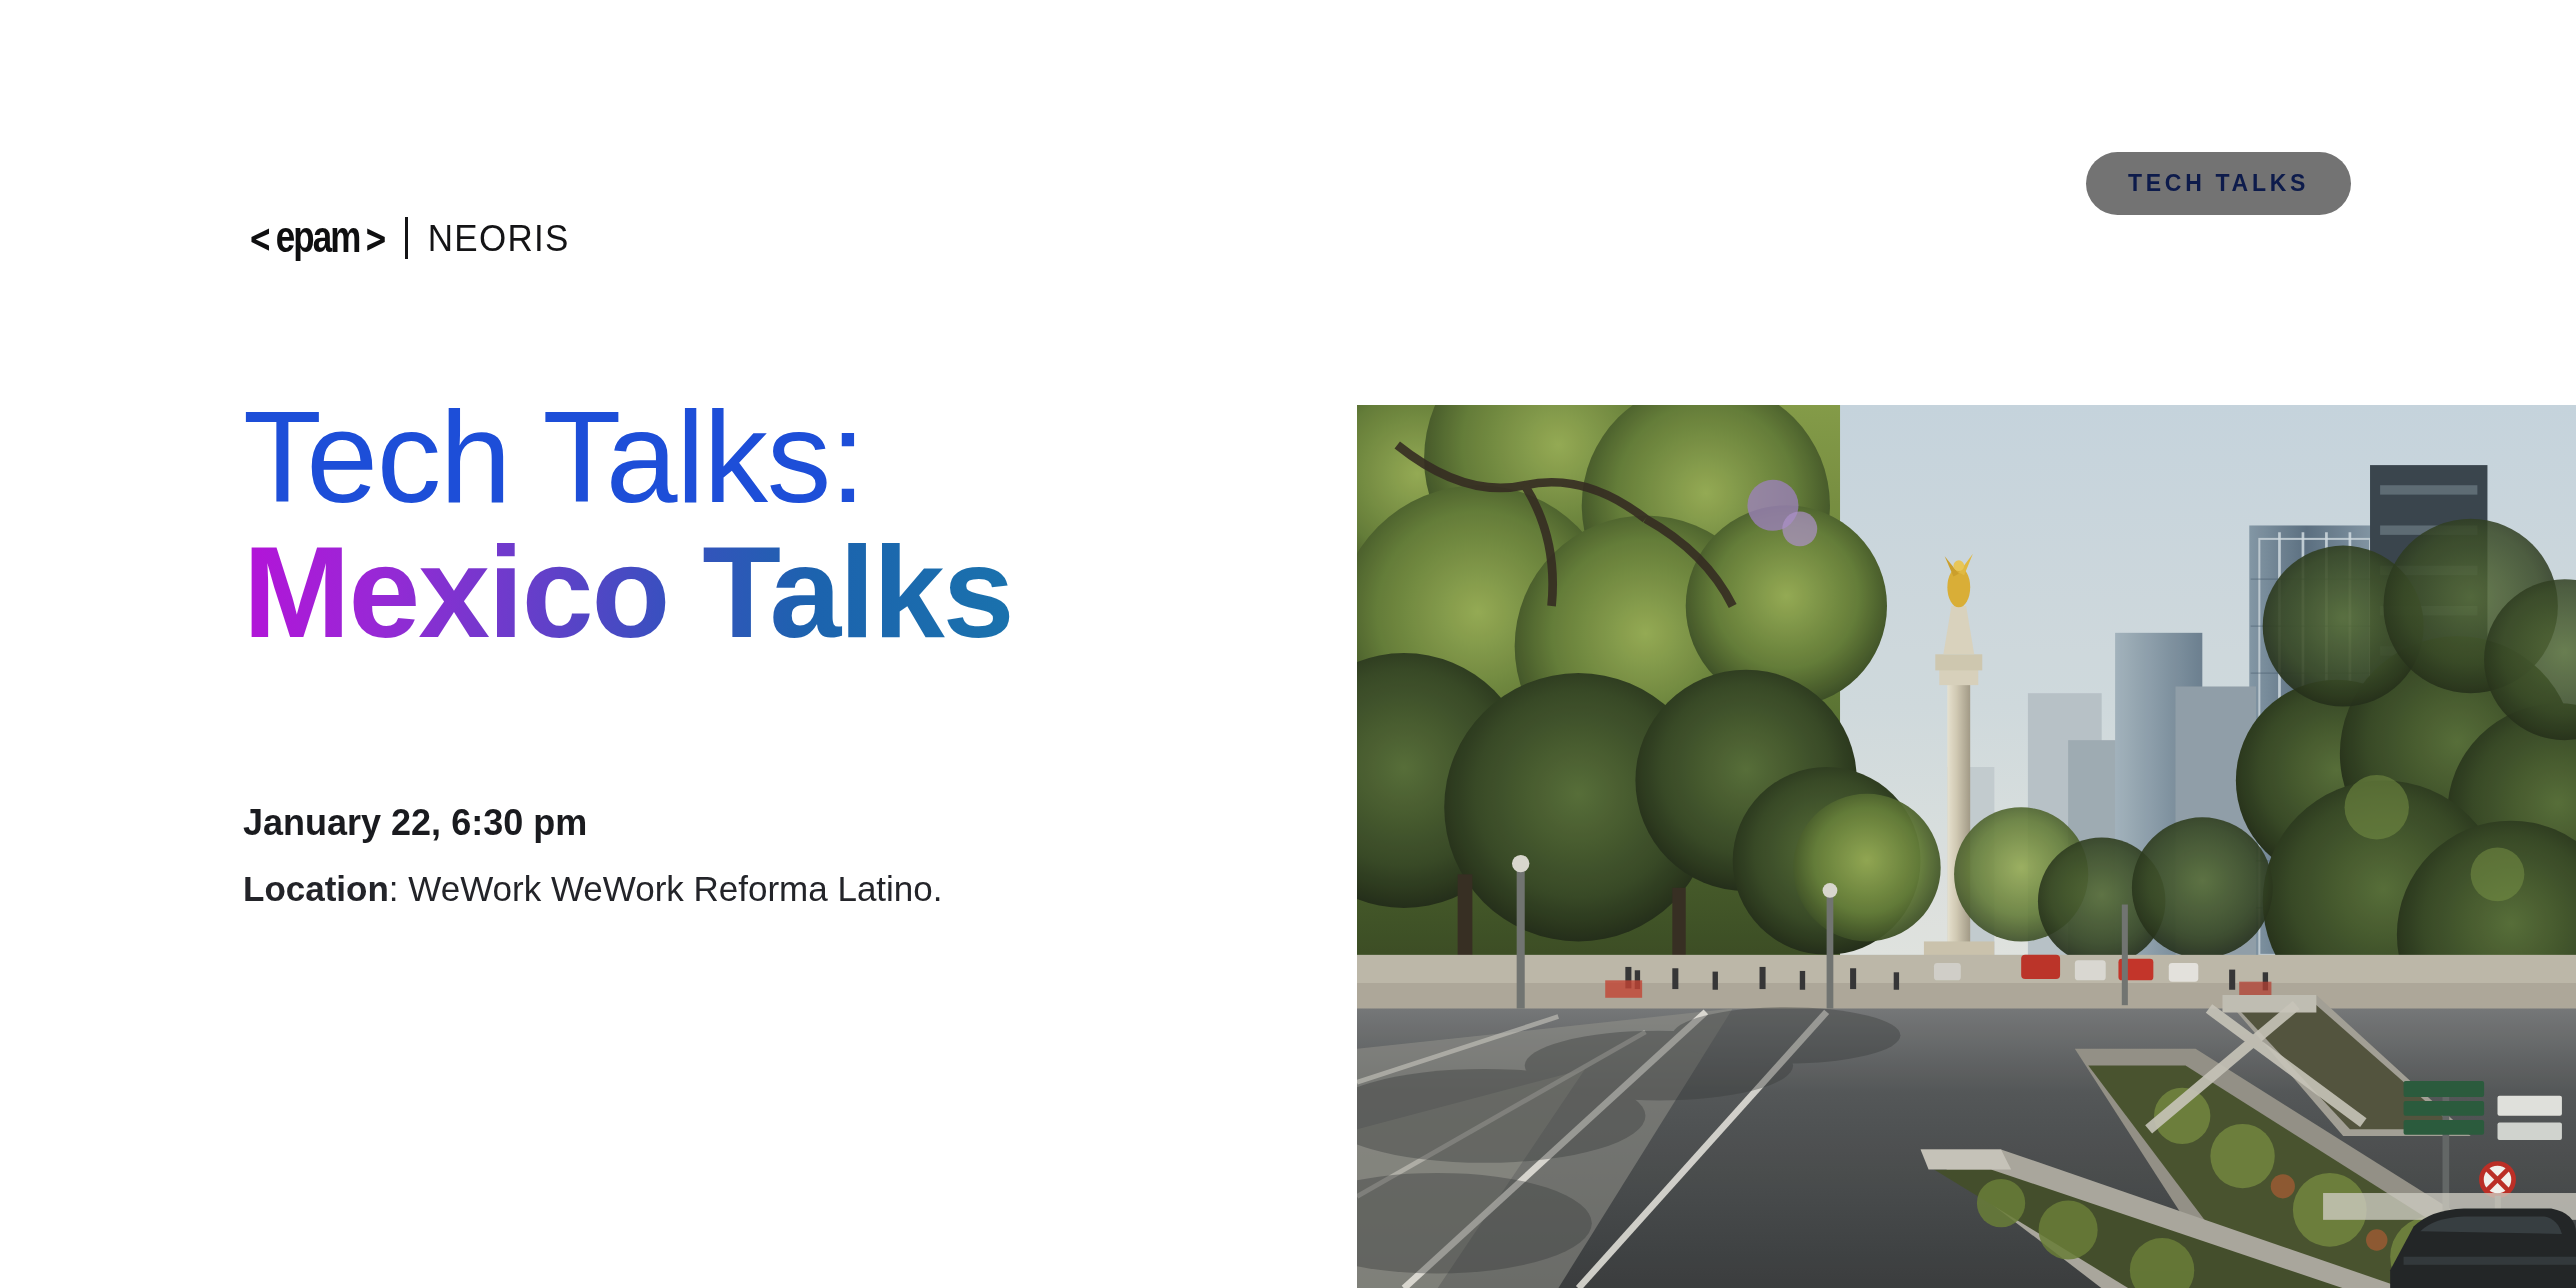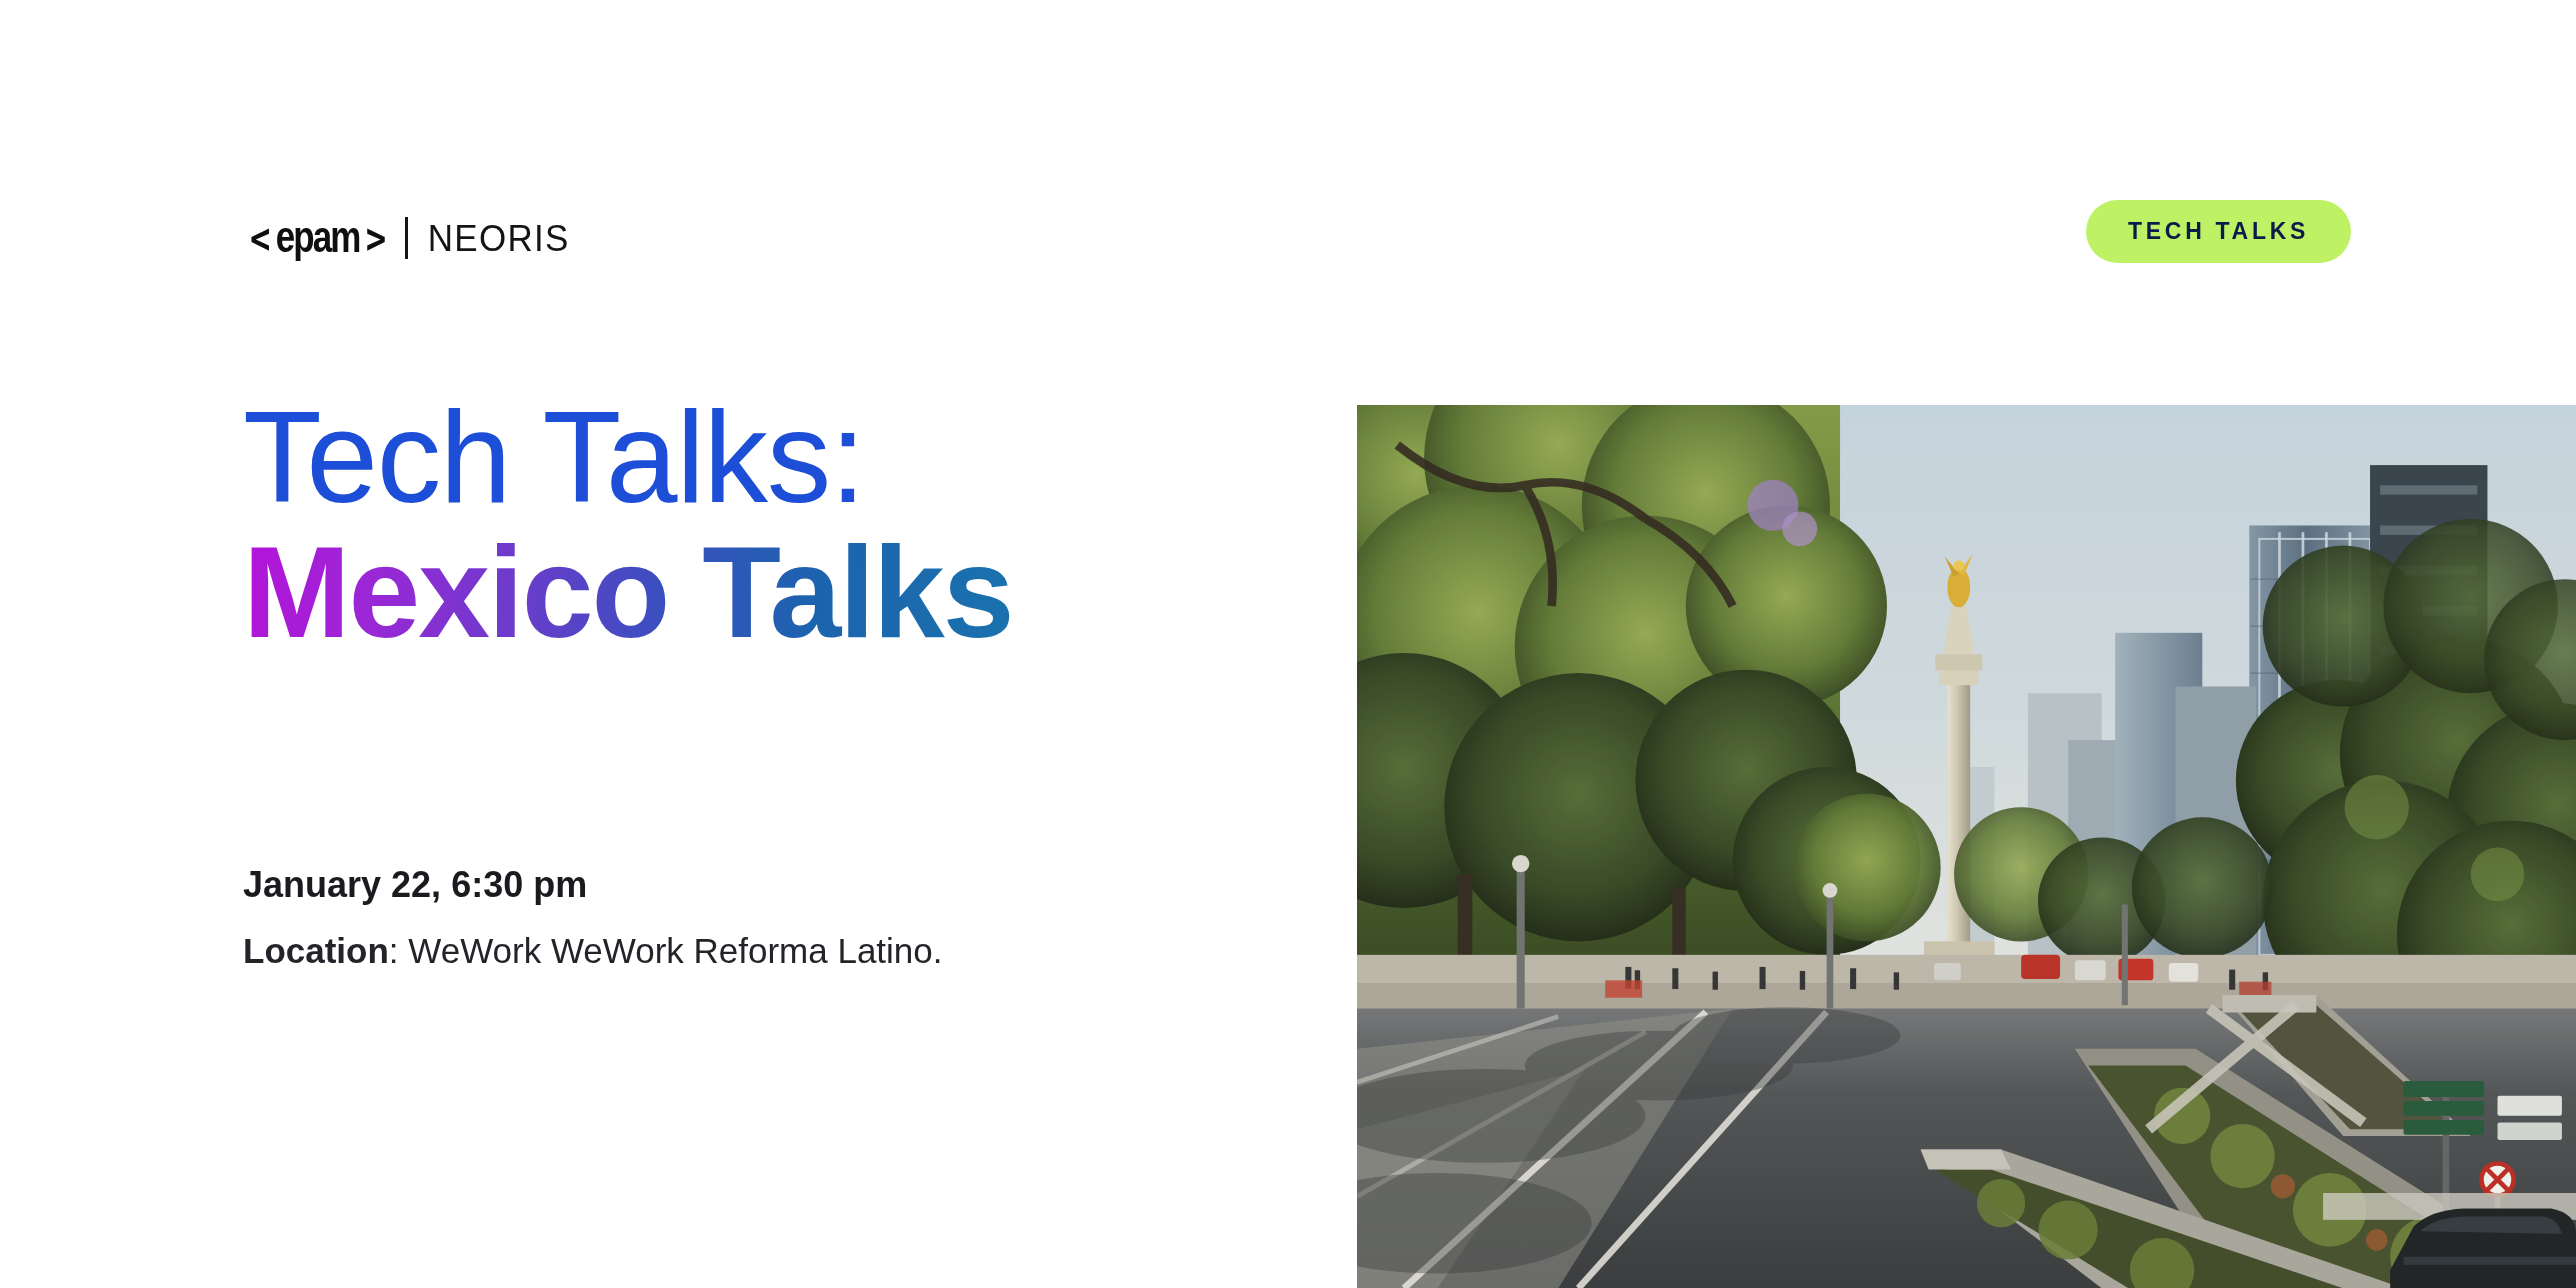--- a/index.html
+++ b/index.html
@@ -26,43 +26,43 @@
   .logo-divider{ width:2.7px; height:42px; background:#141416; }
   .neoris-word{
     font-family:"Liberation Sans", sans-serif;
     font-size:35px; font-weight:500; color:#141416;
     letter-spacing:1.3px; transform:scaleY(1.05);
   }
 
   
   .badge{
     position:absolute; right:225px; top:152px;
-    background:#bef264; color:#0d1b4b;
+    background:#737373; color:#0d1b4b;
     border-radius:670px;
     padding:20px 42px;
     font-size:23px; font-weight:700; letter-spacing:3.7px;
-    white-space:nowrap; line-height:1;margin-top:48px;
+    white-space:nowrap; line-height:1;
   }
 
   
   .headline{ position:absolute; left:243px; top:392px; }
   .headline-line1{
     font-size:129px; font-weight:300; color:#1d4ed8;
     letter-spacing:-1.3px; line-height:1.02; white-space:nowrap;
   }
   .headline-line2{
     font-size:129px; font-weight:600; letter-spacing:-2px;
     line-height:1.06; white-space:nowrap;
     background-image:linear-gradient(95deg,#b413d8 0%,#9a27d6 17%,#6b3ccb 36%,#3b4fc0 54%,#1c63ae 74%,#1a72ad 100%);
     -webkit-background-clip:text; background-clip:text;
     -webkit-text-fill-color:transparent; color:transparent;
   }
 
   
-  .details{ position:absolute; left:243px; top:864px; width:1047px; }
+  .details{ position:absolute; left:243px; top:802px; width:1047px; }
   .detail-date{
     font-size:36px; font-weight:700; color:#1a1b1f;
     letter-spacing:0px; margin-bottom:20px;
   }
   .detail-location{
     font-size:35px; font-weight:400; color:#232429;
     line-height:1.44; letter-spacing:0px;
   }
   .detail-location b{ font-weight:700; }
 

